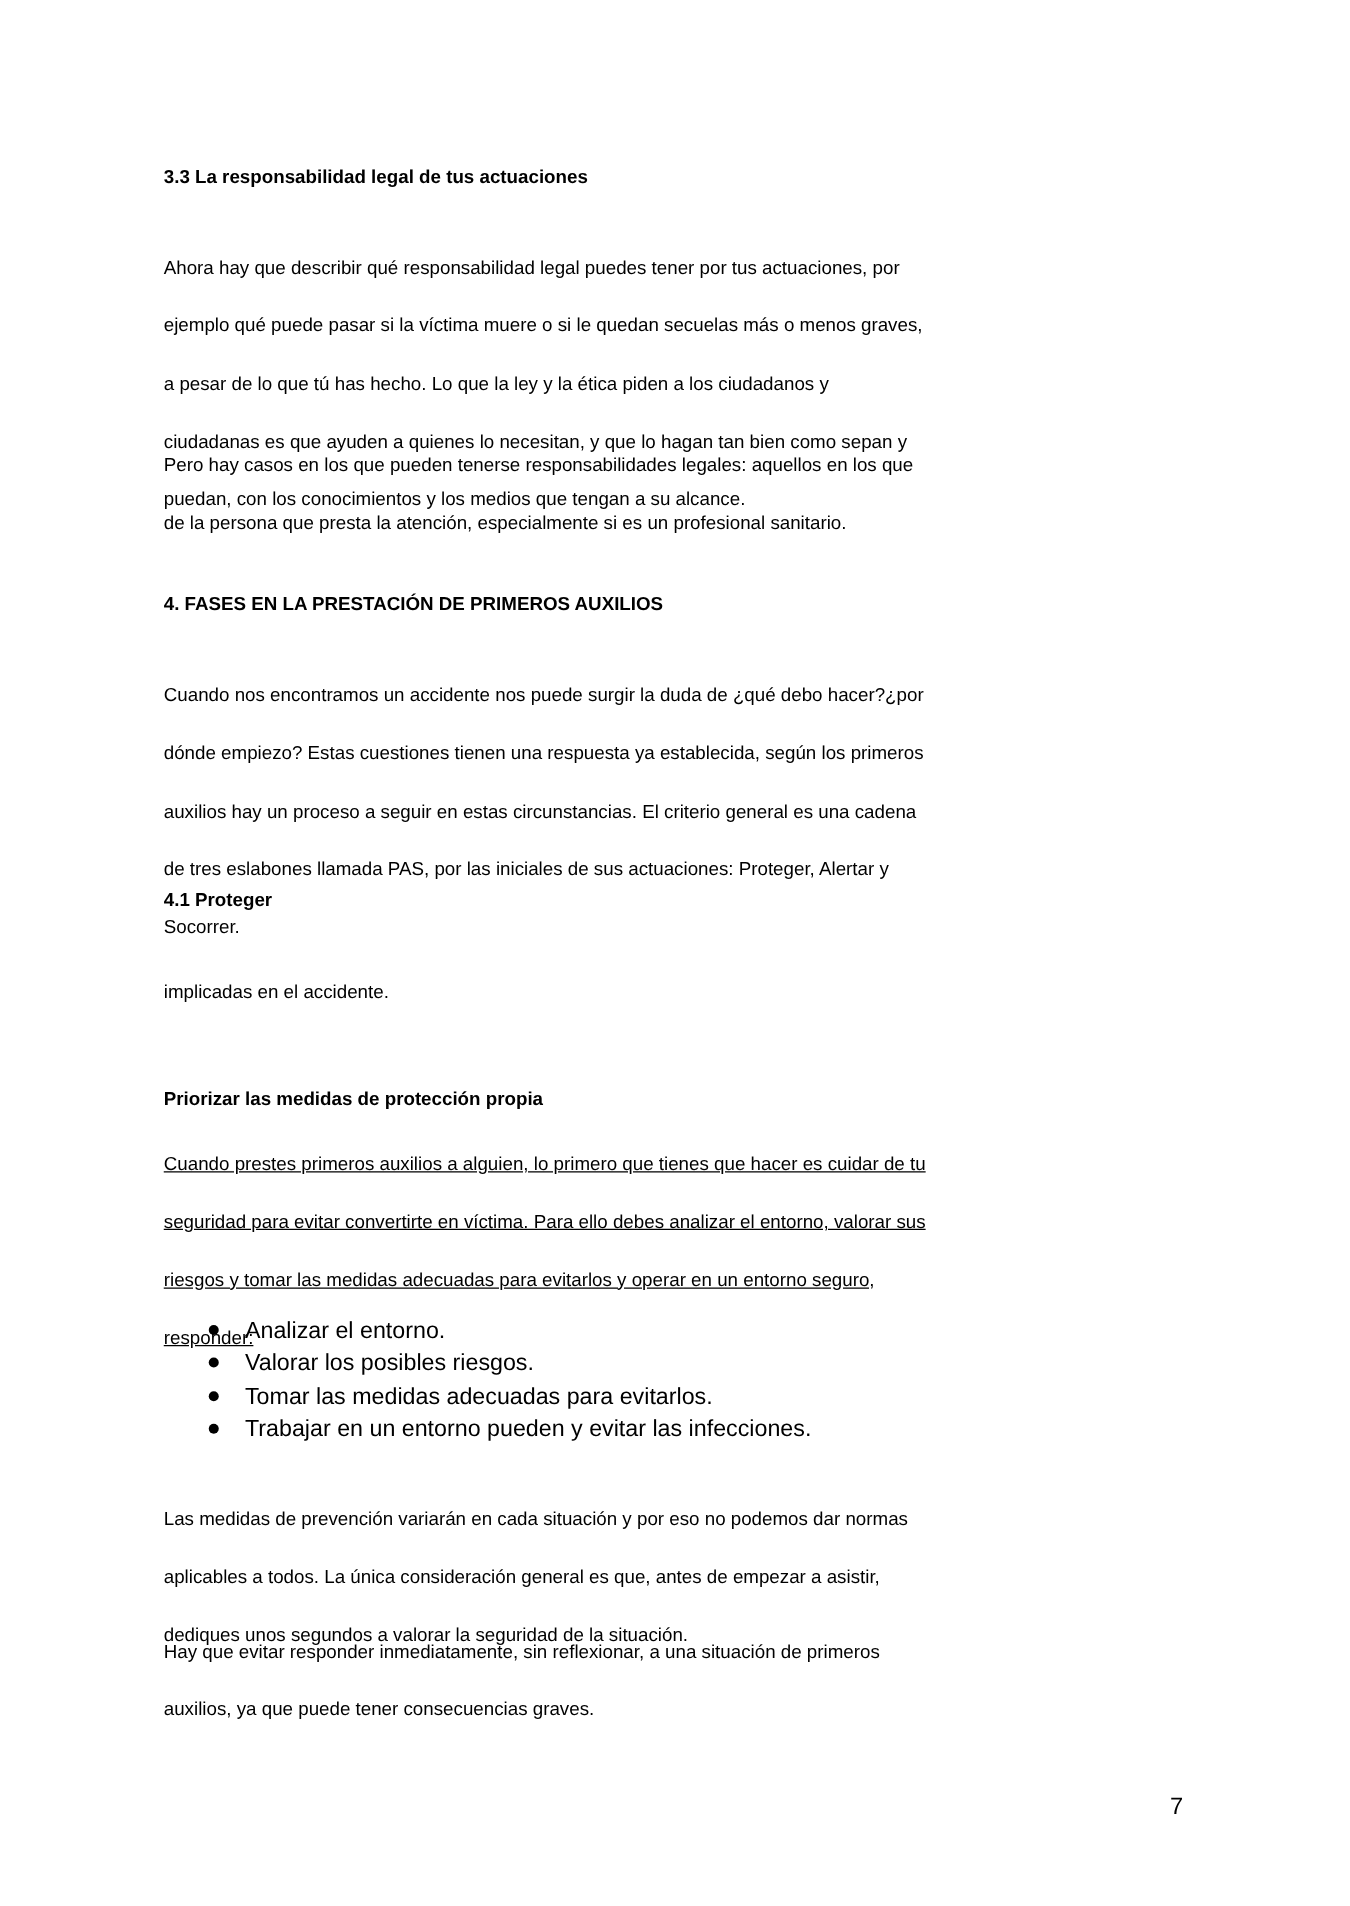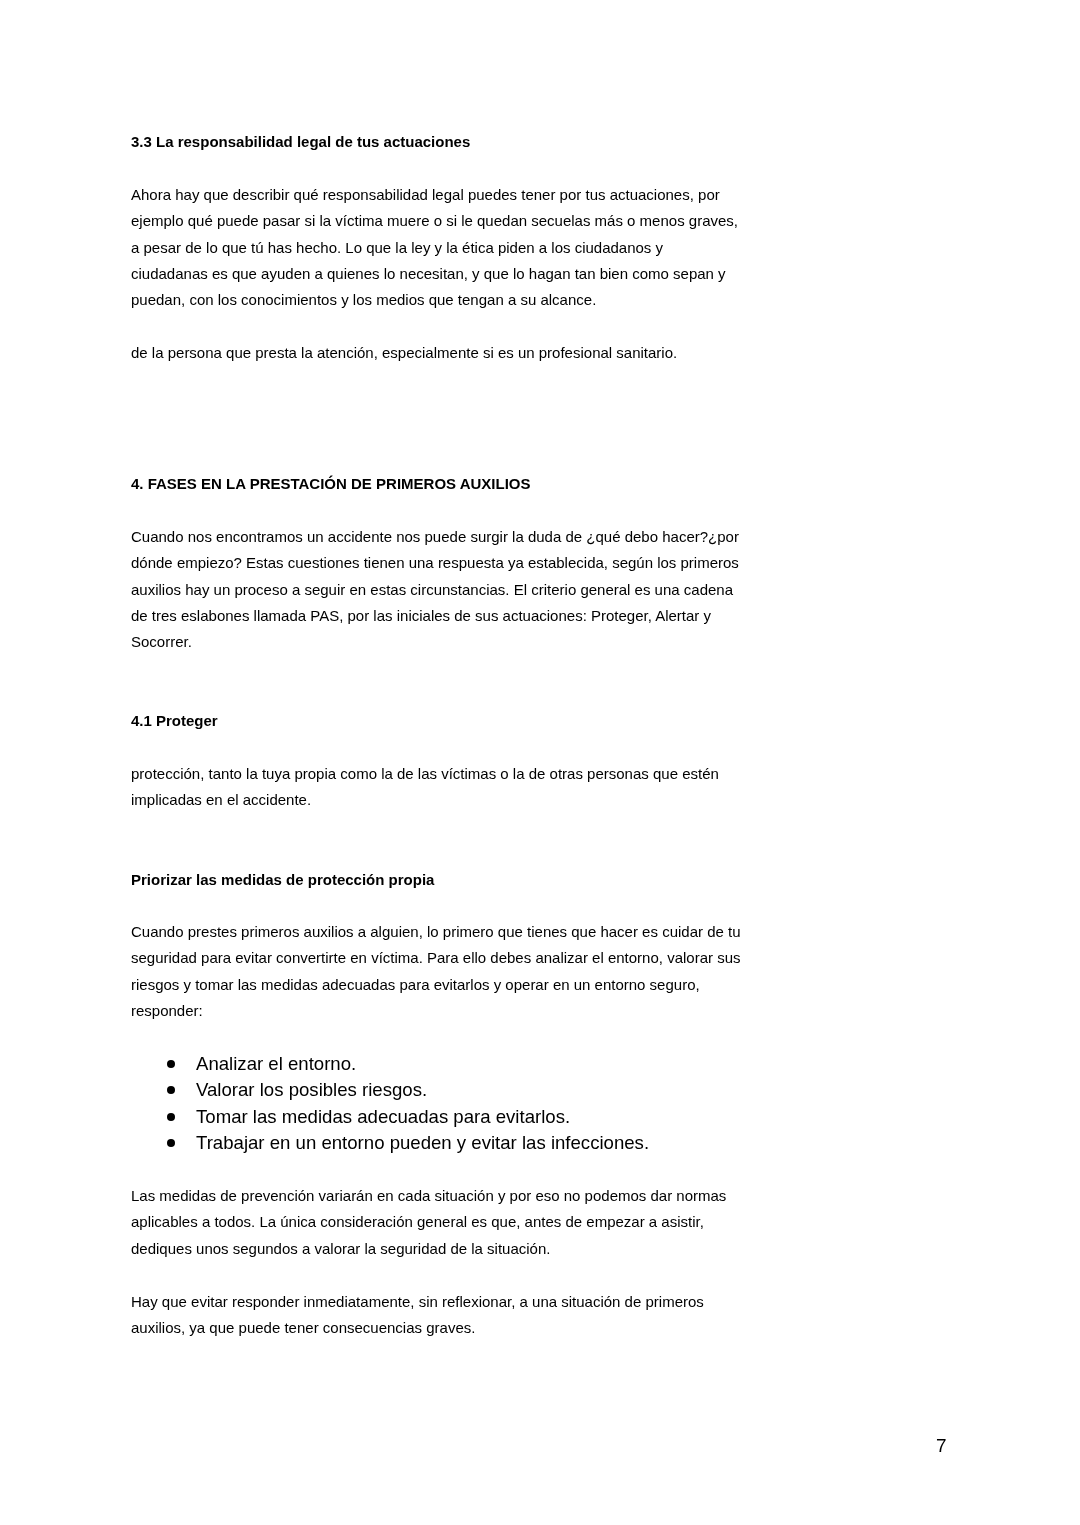--- a/index.html
+++ b/index.html
@@ -29,20 +29,21 @@
     line-height: 26.3px;
     margin: 0;
     white-space: normal;
   }
   .heading {
     font-weight: bold;
   }
   .line {
     display: block;
     white-space: nowrap;
+    margin-top: 20px;
   }
   ul.bullets {
     position: absolute;
     left: 0;
     margin: 0;
     padding: 0;
     list-style: none;
     font-size: 18.6px;
     line-height: 26.3px;
   }
@@ -77,43 +78,43 @@
 
   <p class="block" style="top:182px;">
     <span class="line">Ahora hay que describir qué responsabilidad legal puedes tener por tus actuaciones, por</span>
     <span class="line">ejemplo qué puede pasar si la víctima muere o si le quedan secuelas más o menos graves,</span>
     <span class="line">a pesar  de lo que tú has hecho. Lo que la ley y la ética piden a los ciudadanos y</span>
     <span class="line">ciudadanas es que ayuden a quienes lo necesitan, y que lo hagan tan bien como sepan y</span>
     <span class="line">puedan, con los conocimientos y los medios que tengan a su alcance.</span>
   </p>
 
   <p class="block" style="top:340px;">
+    <span class="line">Pero hay casos en los que pueden tenerse responsabilidades legales: aquellos en los que</span>
     <span class="line">de la persona que presta la atención, especialmente si es un profesional sanitario.</span>
   </p>
 
   <h2 class="block heading" style="top:471px;">4. FASES EN LA PRESTACIÓN DE PRIMEROS AUXILIOS</h2>
 
   <p class="block" style="top:524px;">
     <span class="line">Cuando nos encontramos un accidente nos puede surgir la duda de ¿qué debo hacer?¿por</span>
     <span class="line">dónde empiezo? Estas cuestiones tienen una respuesta ya establecida, según los primeros</span>
     <span class="line">auxilios hay un proceso a seguir en estas circunstancias. El criterio general es una cadena</span>
     <span class="line">de tres eslabones llamada PAS, por las iniciales de sus actuaciones: Proteger, Alertar y</span>
     <span class="line">Socorrer.</span>
   </p>
 
   <h3 class="block heading" style="top:708px;">4.1 Proteger</h3>
 
   <p class="block" style="top:761px;">
-    <span class="line">protección, tanto la tuya propia como la de las víctimas o la de otras personas que estén</span>
     <span class="line">implicadas en el accidente.</span>
   </p>
 
   <h4 class="block heading" style="top:867px;">Priorizar las medidas de protección propia</h4>
 
-  <p class="block" style="top:919px;">
+  <p class="block" style="top:899px;text-decoration:underline;">
     <span class="line">Cuando prestes primeros auxilios a alguien, lo primero que tienes que hacer es cuidar de tu</span>
     <span class="line">seguridad para evitar convertirte en víctima. Para ello debes analizar el entorno, valorar sus</span>
     <span class="line">riesgos y tomar las medidas adecuadas para evitarlos y operar en un entorno seguro,</span>
     <span class="line">responder:</span>
   </p>
 
   <ul class="bullets" style="top:1051px;">
     <li><span class="bullet"></span><span>Analizar el entorno.</span></li>
     <li><span class="bullet"></span><span>Valorar los posibles riesgos.</span></li>
     <li><span class="bullet"></span><span>Tomar las medidas adecuadas para evitarlos.</span></li>

